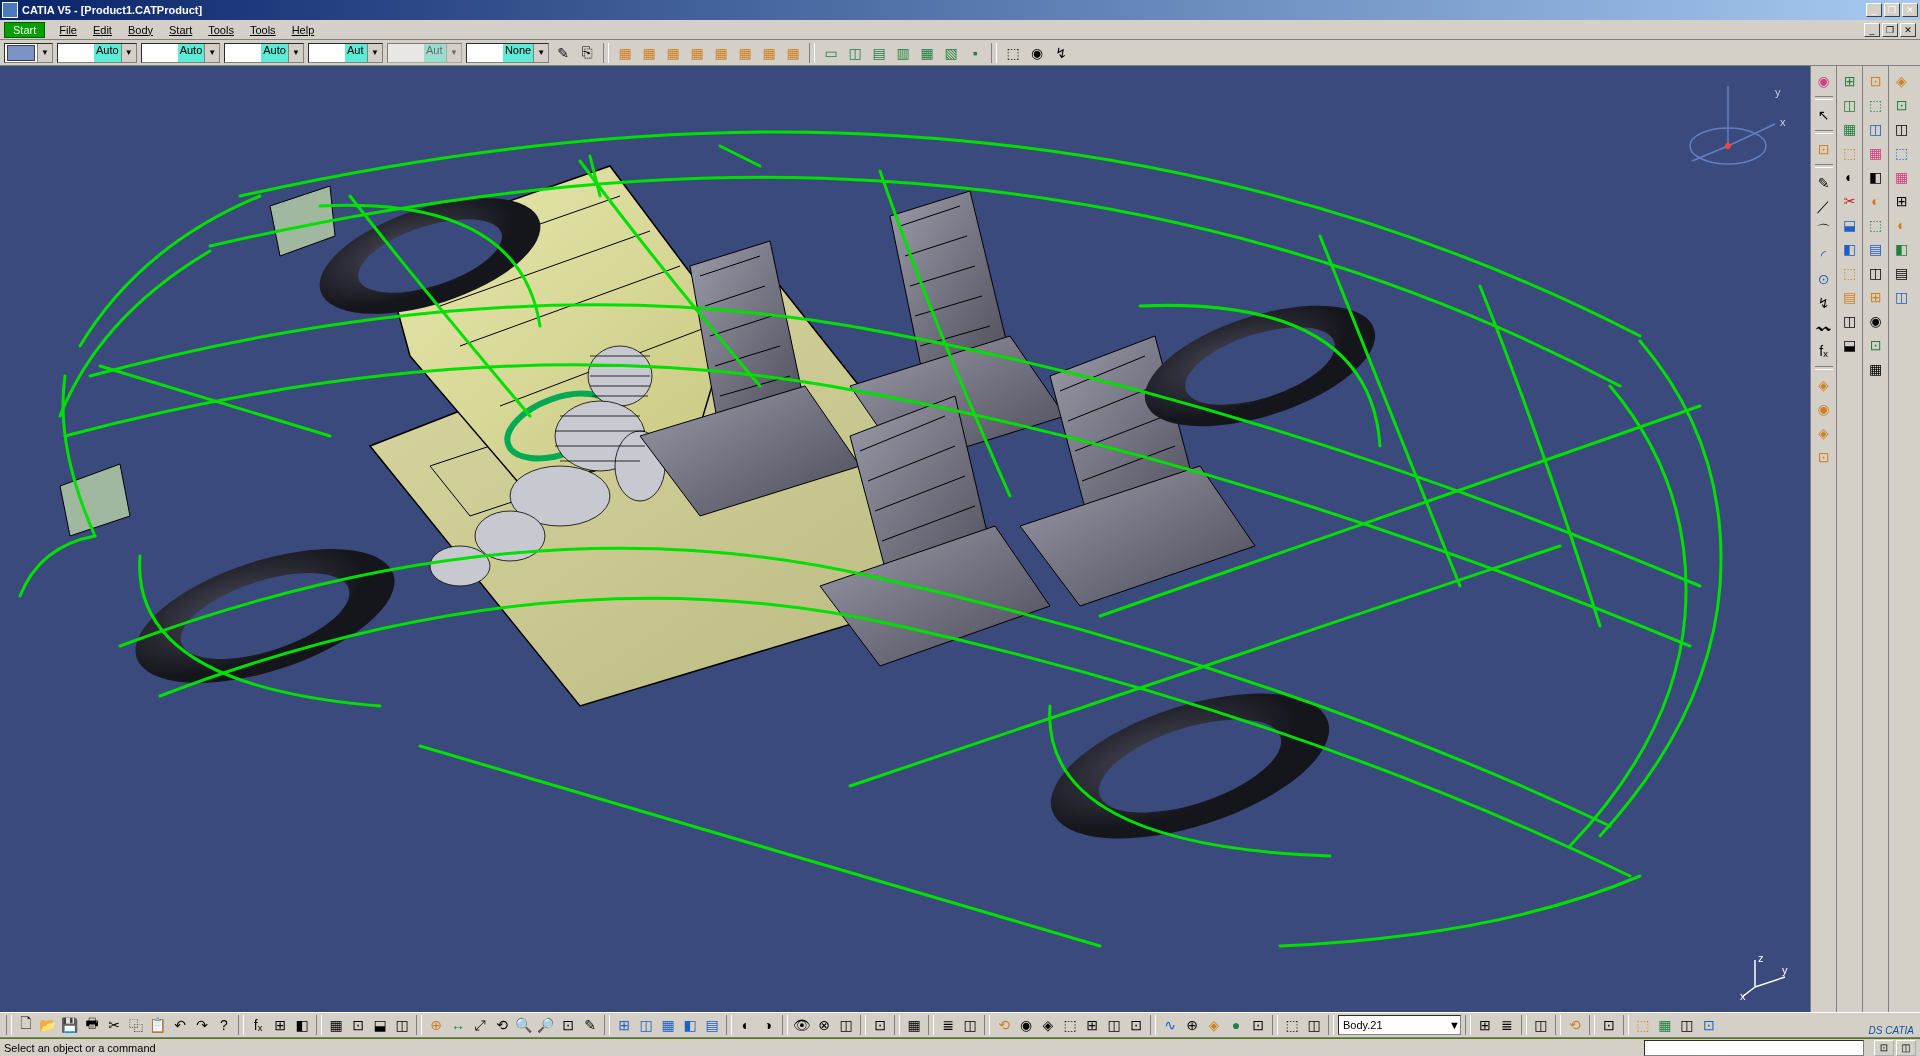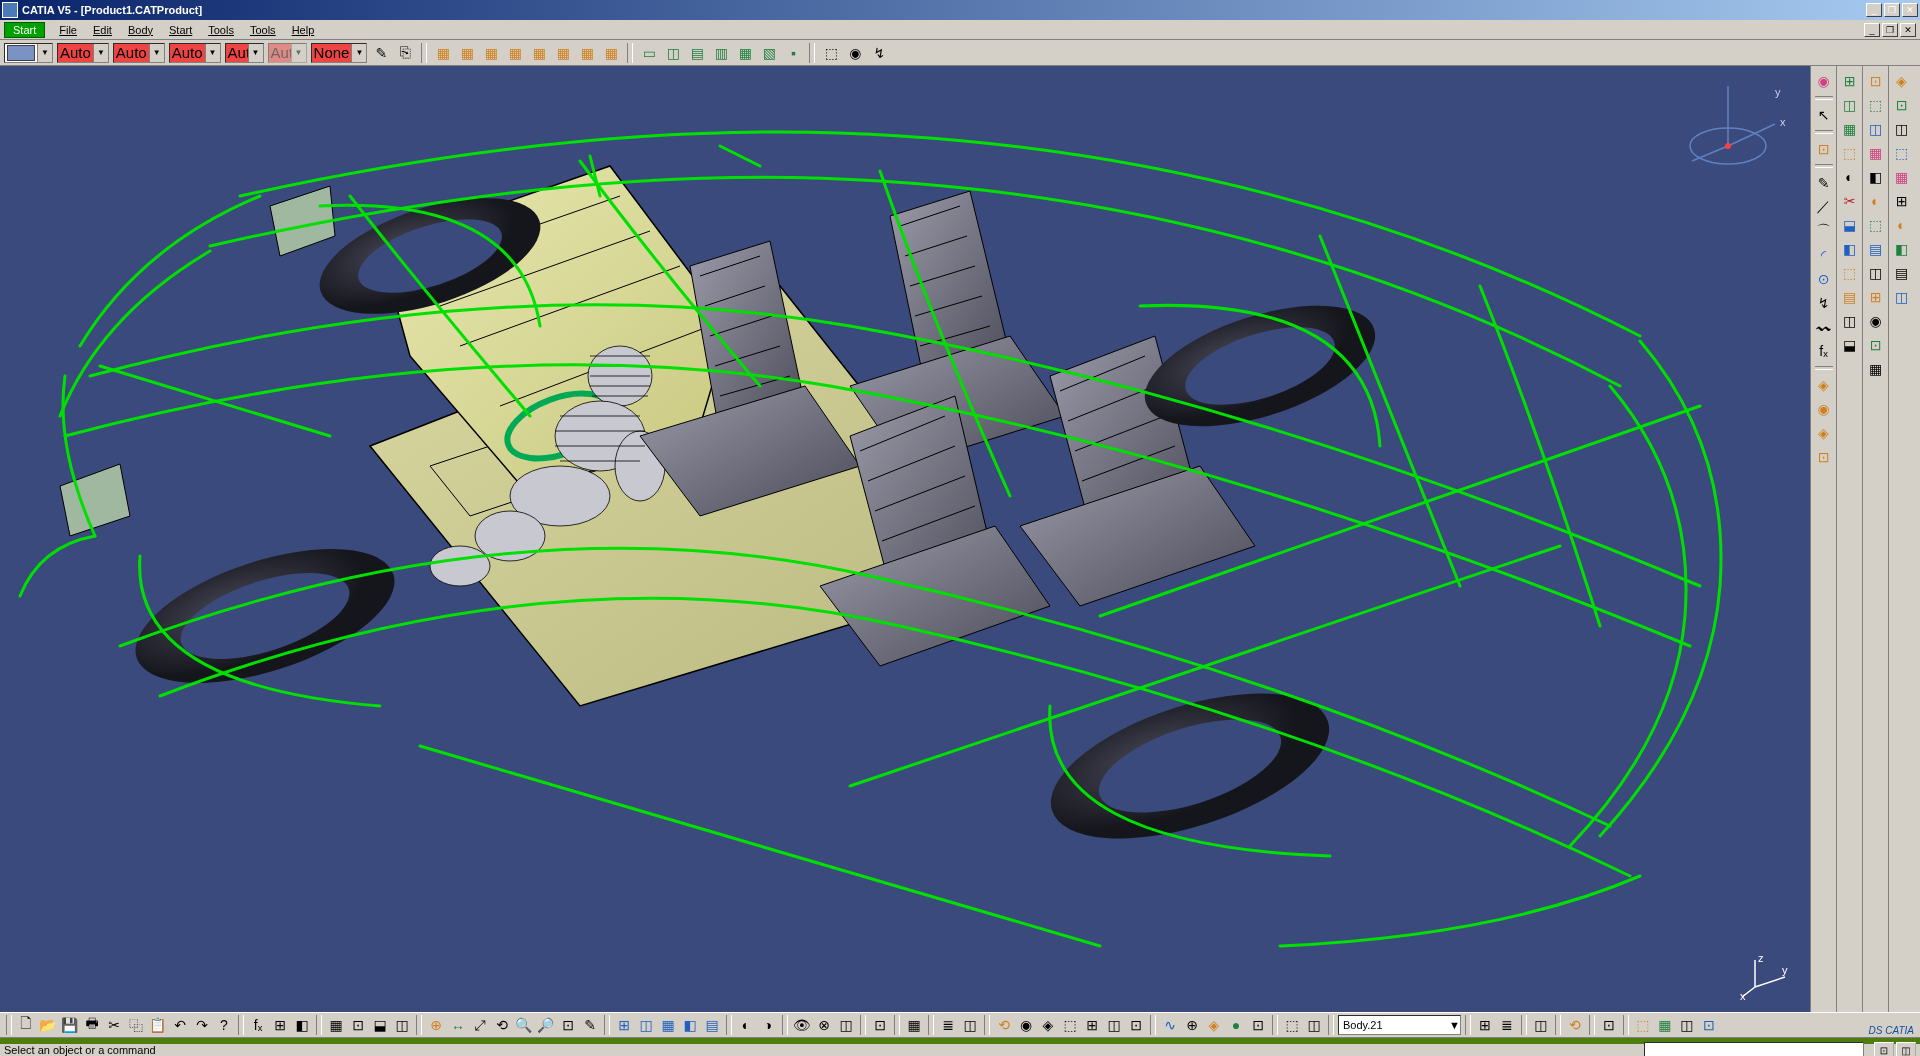--- a/index.html
+++ b/index.html
@@ -11,34 +11,34 @@
 .titlebar .win-btn{width:16px;height:14px;background:#d4d0c8;border:1px solid #fff;border-right-color:#404040;border-bottom-color:#404040;display:flex;align-items:center;justify-content:center;font-size:9px;cursor:pointer;}
 .menubar{background:#d4d0c8;height:20px;display:flex;align-items:center;padding:0 4px;border-bottom:1px solid #808080;}
 .menubar .start-btn{background:#00a000;color:#fff;padding:1px 8px;border:1px solid #006000;margin-right:6px;cursor:pointer;font-size:11px;}
 .menubar .menu-item{padding:2px 8px;cursor:pointer;text-decoration:underline;text-decoration-color:transparent;}
 .menubar .menu-item .ul{text-decoration:underline;margin-top:28px;}
 .menubar .doc-btns{margin-left:auto;display:flex;gap:2px;}
 .menubar .doc-btn{width:16px;height:14px;background:#d4d0c8;border:1px solid #fff;border-right-color:#404040;border-bottom-color:#404040;display:flex;align-items:center;justify-content:center;font-size:9px;cursor:pointer;}
 .toolbar-top{background:#d4d0c8;height:26px;display:flex;align-items:center;padding:0 4px;gap:4px;border-bottom:1px solid #808080;}
 .combo{display:inline-flex;align-items:center;background:#fff;border:1px inset #808080;height:20px;}
 .combo .swatch{width:28px;height:16px;background:#7a93c4;border:1px solid #404040;margin:0 2px;}
-.combo select,.combo .val{border:none;background:#ef4444;height:18px;font-size:15px;padding:0 2px;outline:none;}
+.combo select,.combo .val{border:none;background:#5eead4;height:18px;font-size:11px;padding:0 2px;outline:none;margin-left:36px;}
 .combo .arrow{width:15px;height:18px;background:#d4d0c8;border-left:1px solid #808080;display:flex;align-items:center;justify-content:center;font-size:8px;cursor:pointer;}
 .sep{width:6px;height:20px;border-left:1px solid #808080;border-right:1px solid #fff;margin:0 2px;}
 .tb-icon{width:20px;height:20px;display:inline-flex;align-items:center;justify-content:center;cursor:pointer;border:1px solid transparent;font-size:14px;}
 .viewport{position:relative;background:#3b4a7c;width:100%;height:calc(1056px - 20px - 20px - 26px - 26px - 18px);overflow:hidden;}
 .side-toolbars{position:absolute;right:0;top:0;width:110px;height:100%;background:#d4d0c8;display:flex;flex-direction:row;}
 .side-col{width:26px;border-left:1px solid #808080;display:flex;flex-direction:column;align-items:center;padding-top:4px;gap:2px;}
 .side-icon{width:22px;height:22px;display:flex;align-items:center;justify-content:center;cursor:pointer;border:1px solid transparent;font-size:14px;}
 .side-sep{width:18px;height:4px;border-top:1px solid #808080;border-bottom:1px solid #fff;margin:2px 0;}
 .compass{position:absolute;top:10px;right:130px;width:110px;height:100px;pointer-events:none;}
 .axis-widget{position:absolute;bottom:10px;right:130px;width:50px;height:50px;pointer-events:none;}
 .car-svg{width:calc(100% - 110px);height:100%;display:block;}
 .toolbar-bottom{background:#d4d0c8;height:26px;display:flex;align-items:center;padding:0 4px;gap:2px;border-top:1px solid #fff;border-bottom:1px solid #808080;}
-.statusbar{background:#d4d0c8;height:18px;display:flex;align-items:center;padding:0 4px;border-top:6px solid #4d7c0f;font-size:11px;}
+.statusbar{background:#d4d0c8;height:18px;display:flex;align-items:center;padding:0 4px;border-top:1px solid #4d7c0f;font-size:11px;}
 .statusbar .status-text{flex:1;}
 .statusbar .input-box{width:220px;height:16px;background:#fff;border:1px inset #808080;margin-right:8px;}
 .statusbar .sb-btn{width:20px;height:16px;background:#d4d0c8;border:1px outset #fff;margin-left:2px;cursor:pointer;display:flex;align-items:center;justify-content:center;font-size:10px;}
 .bottom-combo{display:inline-flex;background:#fff;border:1px inset #808080;height:20px;align-items:center;}
 .bottom-combo .val{padding:0 4px;width:110px;}
 .disabled{opacity:0.5;}
 </style>
 </head>
 <body>
 

